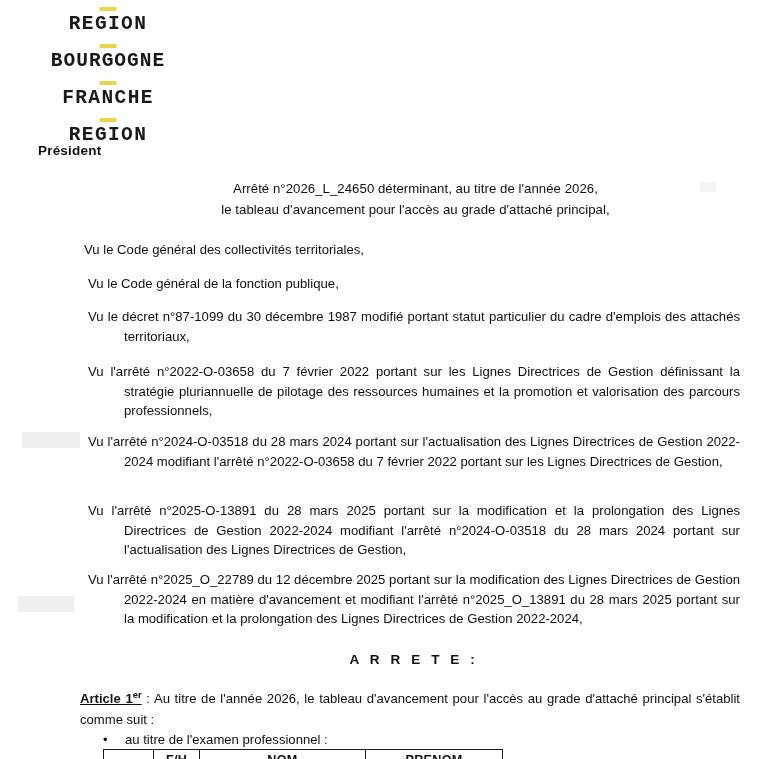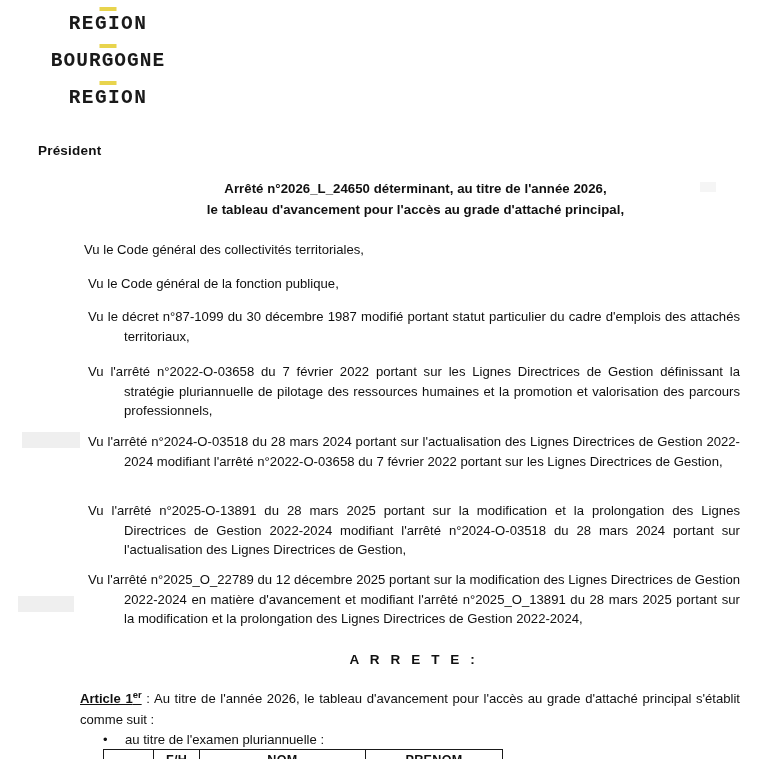--- a/index.html
+++ b/index.html
@@ -79,21 +79,21 @@
     top: 0;
     width: 768px;
   }
 
   .title-block {
     position: absolute;
     left: 88px;
     top: 178px;
     width: 655px;
     text-align: center;
-    font-weight: bold;
+    font-weight: normal;
     font-size: 13.2px;
     line-height: 21px;
     letter-spacing: .05px;
   }
 
   .vu {
     position: absolute;
     font-size: 13.1px;
     line-height: 19.5px;
     text-align: justify;
@@ -192,20 +192,21 @@
 </head>
 <body>
 
 <div class="scan-smudge smudge-a"></div>
 <div class="scan-smudge smudge-b"></div>
 <div class="scan-smudge smudge-c"></div>
 
 <div class="logo">
   <div class="logo-line l1">REGION</div>
   <div class="logo-line l2">BOURGOGNE</div>
+  <div class="logo-line l3">FRANCHE</div>
   <div class="logo-line l4">REGION</div>
 </div>
 <div class="president">Président</div>
 
 <div class="doc">
 
   <div class="title-block">
     <div>Arrêté n°2026_L_24650 déterminant, au titre de l'année 2026,</div>
     <div>le tableau d'avancement pour l'accès au grade d'attaché principal,</div>
   </div>
@@ -239,21 +240,21 @@
   </div>
 
   <div class="arrete-word">A R R E T E :</div>
 
   <div class="article">
     <span class="art-label"><span>Article 1</span><sup>er</sup></span><span> : Au titre de l'année 2026, le tableau d'avancement pour l'accès au grade d'attaché principal s'établit comme suit :</span>
   </div>
 
   <div class="bullet-row">
     <span class="bullet-dot">•</span>
-    <span>au titre de l'examen pluriannuelle :</span>
+    <span>au titre de l'examen professionnel :</span>
   </div>
 
   <div class="table-wrap">
     <table class="grid">
       <thead>
         <tr>
           <th class="col-n"></th>
           <th class="col-fh">F/H</th>
           <th class="col-nom">NOM</th>
           <th class="col-pre">PRENOM</th>

